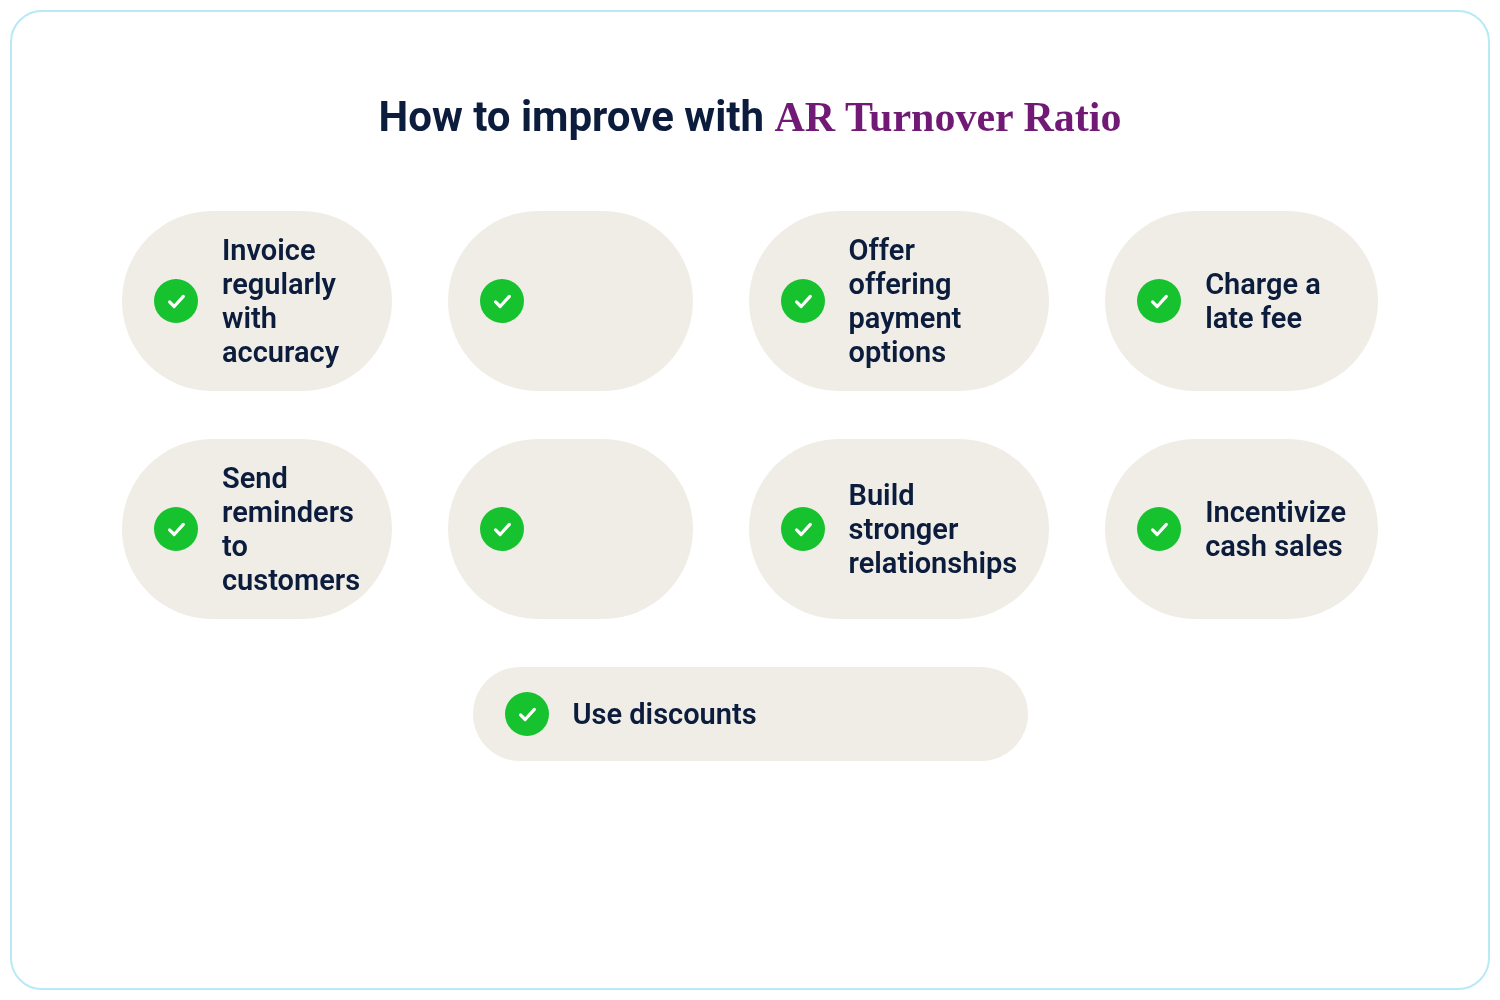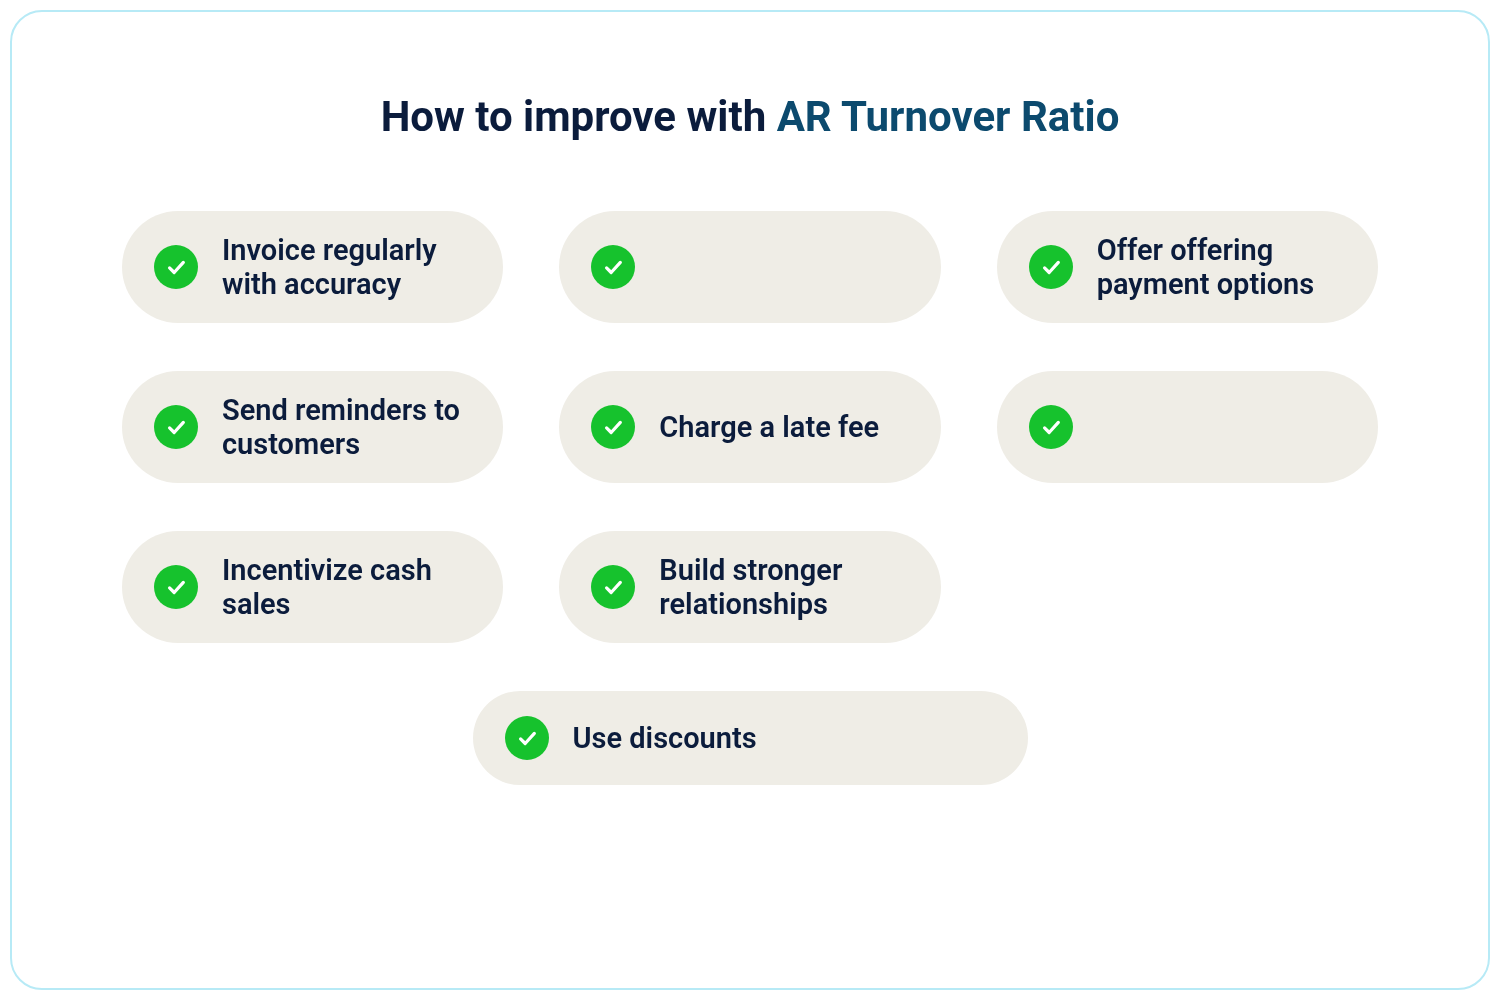--- a/index.html
+++ b/index.html
@@ -28,25 +28,26 @@
     align-items: center;
   }
   .title {
     font-size: 42px;
     font-weight: 700;
     color: #0b1c3c;
     margin-bottom: 70px;
     text-align: center;
   }
   .title .accent {
-    color: #0c4a6e;
+    color: #701a75;
+    font-family: Liberation Serif, serif;
   }
   .grid {
     display: grid;
-    grid-template-columns: 1fr 1fr 1fr;
+    grid-template-columns: 1fr 1fr 1fr 1fr;
     column-gap: 56px;
     row-gap: 48px;
     width: 100%;
     margin-bottom: 48px;
   }
   .pill {
     display: flex;
     align-items: center;
     background: #efede6;
     border-radius: 999px;
@@ -123,56 +124,56 @@
       </span>
       <span class="pill-label">Offer offering payment options</span>
     </div>
 
     <div class="pill">
       <span class="check">
         <svg viewBox="0 0 24 24">
             <polyline points="5 13 10 18 20 7"></polyline>
           </svg>
       </span>
-      <span class="pill-label">Send reminders to customers</span>
+      <span class="pill-label">Charge a late fee</span>
     </div>
 
     <div class="pill">
       <span class="check">
         <svg viewBox="0 0 24 24">
             <polyline points="5 13 10 18 20 7"></polyline>
           </svg>
       </span>
-      <span class="pill-label">Charge a late fee</span>
+      <span class="pill-label">Send reminders to customers</span>
     </div>
 
     <div class="pill">
       <span class="check">
         <svg viewBox="0 0 24 24">
             <polyline points="5 13 10 18 20 7"></polyline>
           </svg>
       </span>
     </div>
 
     <div class="pill">
       <span class="check">
         <svg viewBox="0 0 24 24">
             <polyline points="5 13 10 18 20 7"></polyline>
           </svg>
       </span>
-      <span class="pill-label">Incentivize cash sales</span>
+      <span class="pill-label">Build stronger relationships</span>
     </div>
 
     <div class="pill">
       <span class="check">
         <svg viewBox="0 0 24 24">
             <polyline points="5 13 10 18 20 7"></polyline>
           </svg>
       </span>
-      <span class="pill-label">Build stronger relationships</span>
+      <span class="pill-label">Incentivize cash sales</span>
     </div>
 
   </div>
 
   <div class="last-row">
     <div class="pill center-last">
       <span class="check">
         <svg viewBox="0 0 24 24">
             <polyline points="5 13 10 18 20 7"></polyline>
           </svg>

